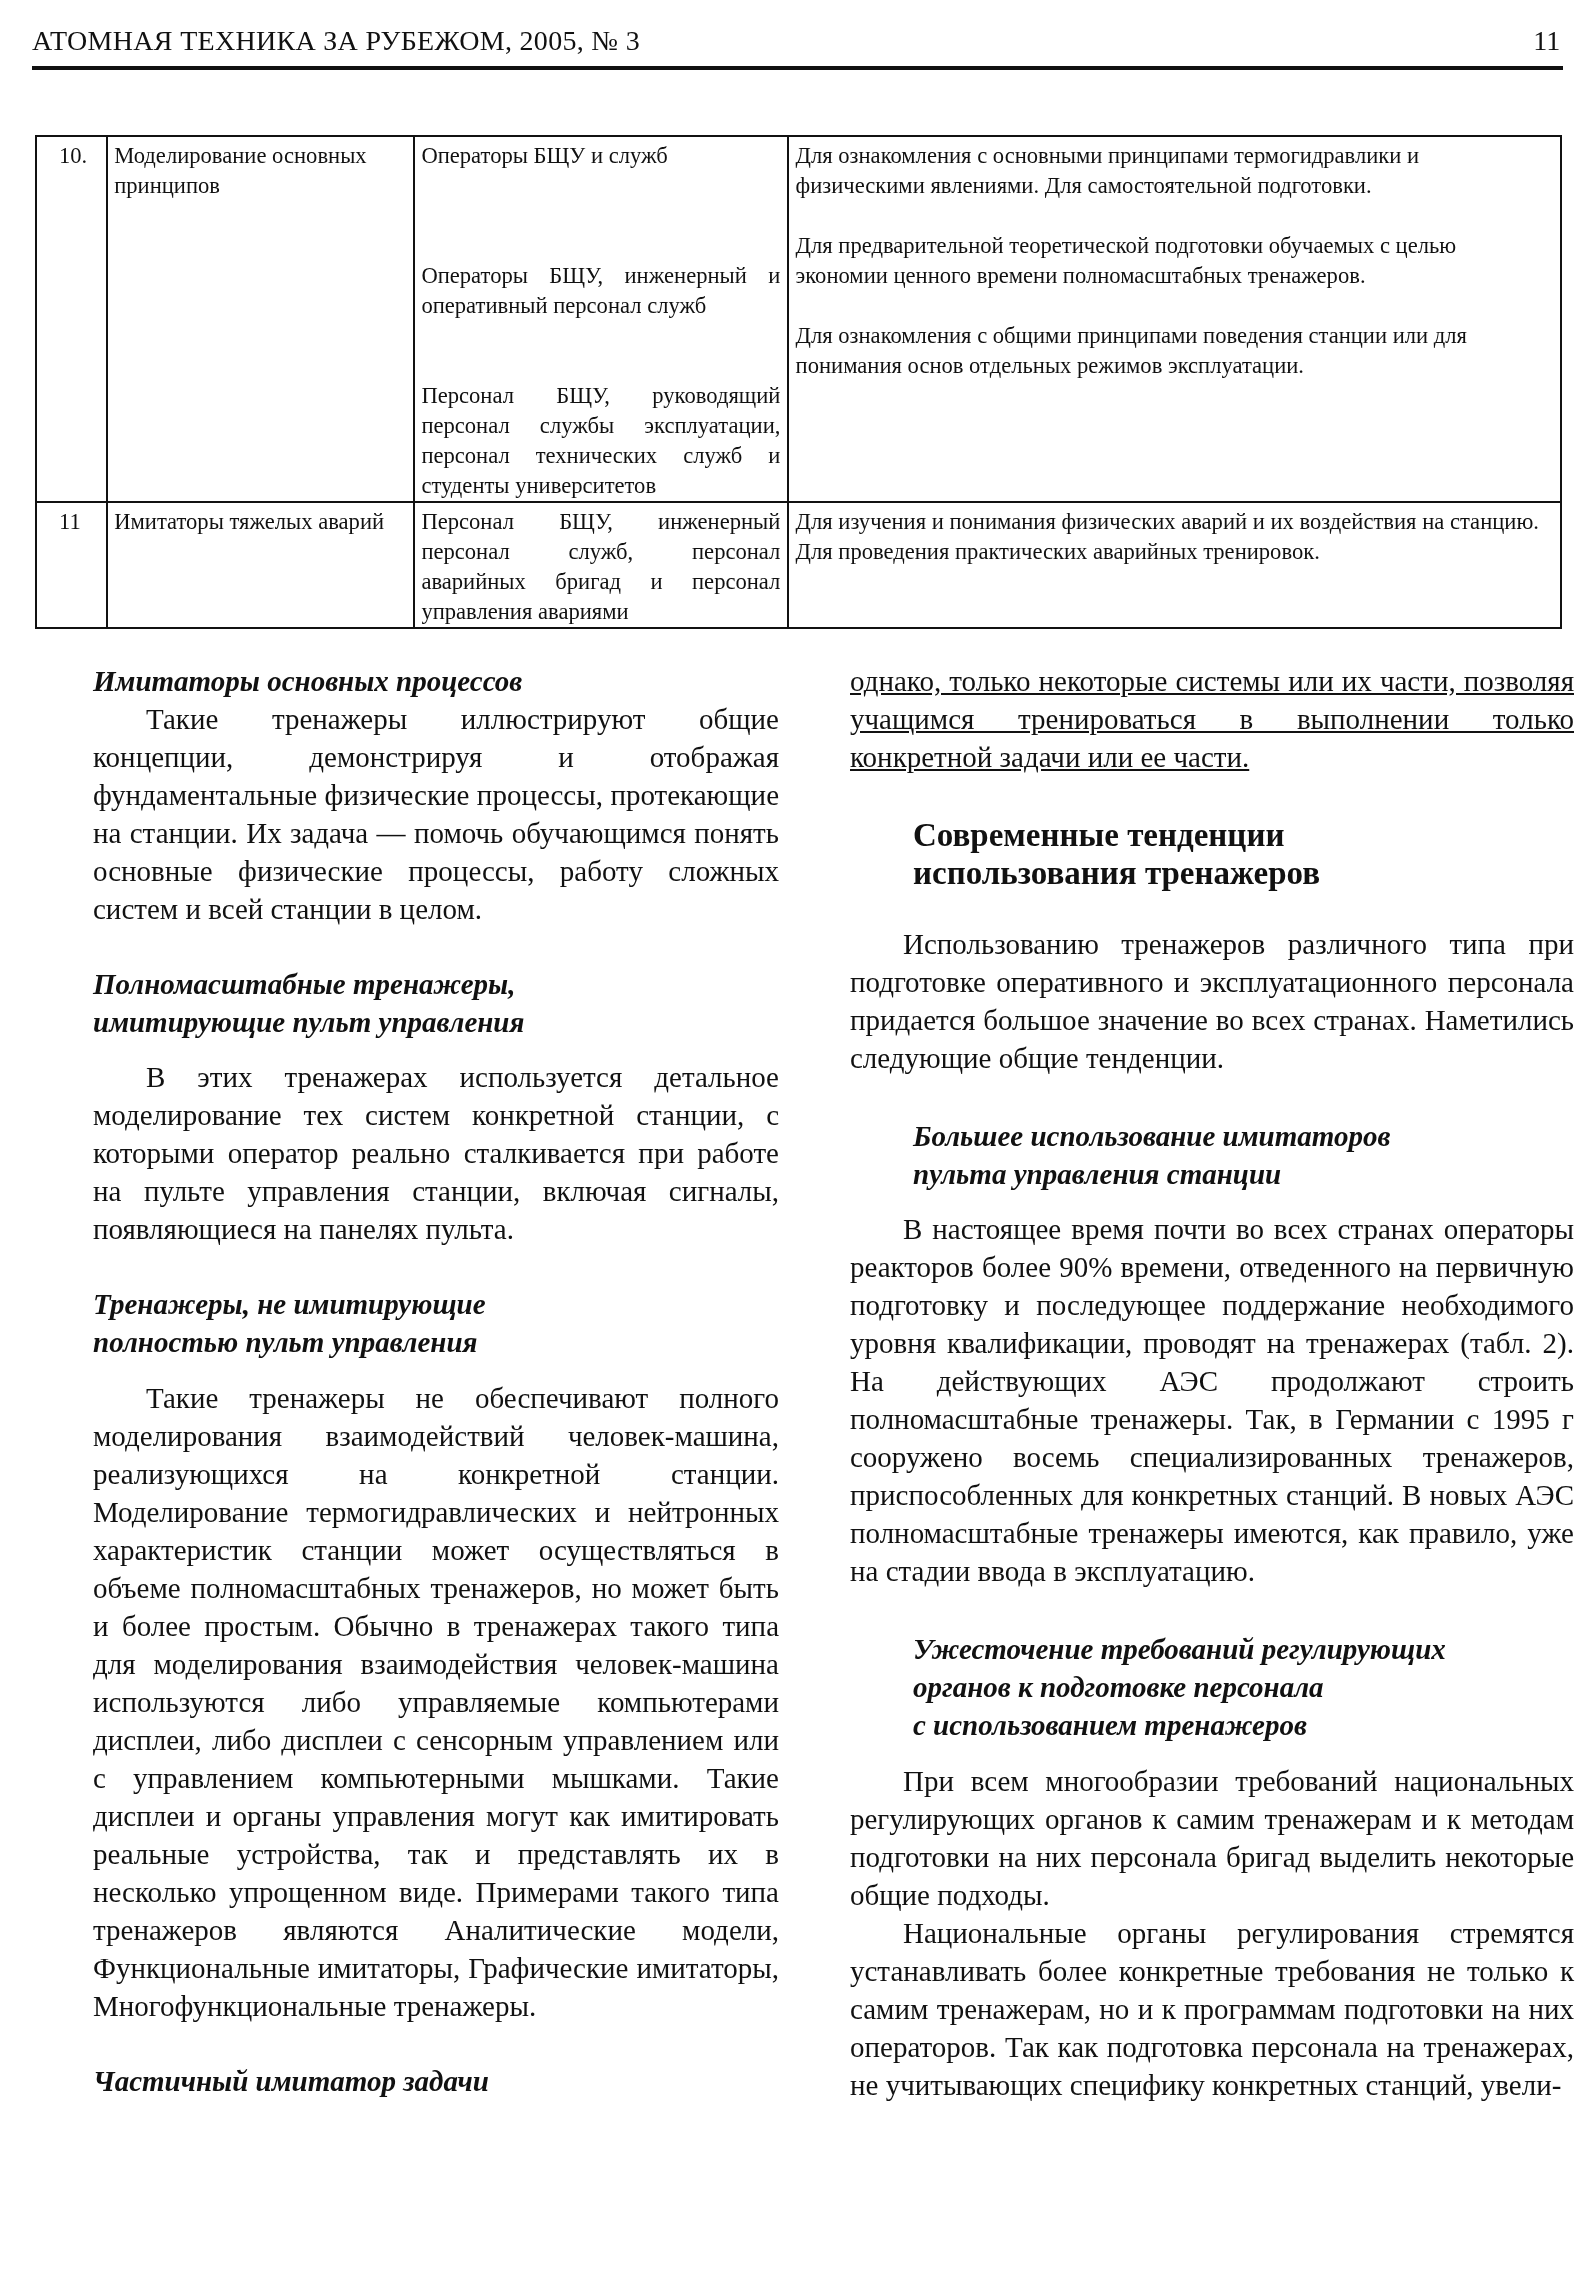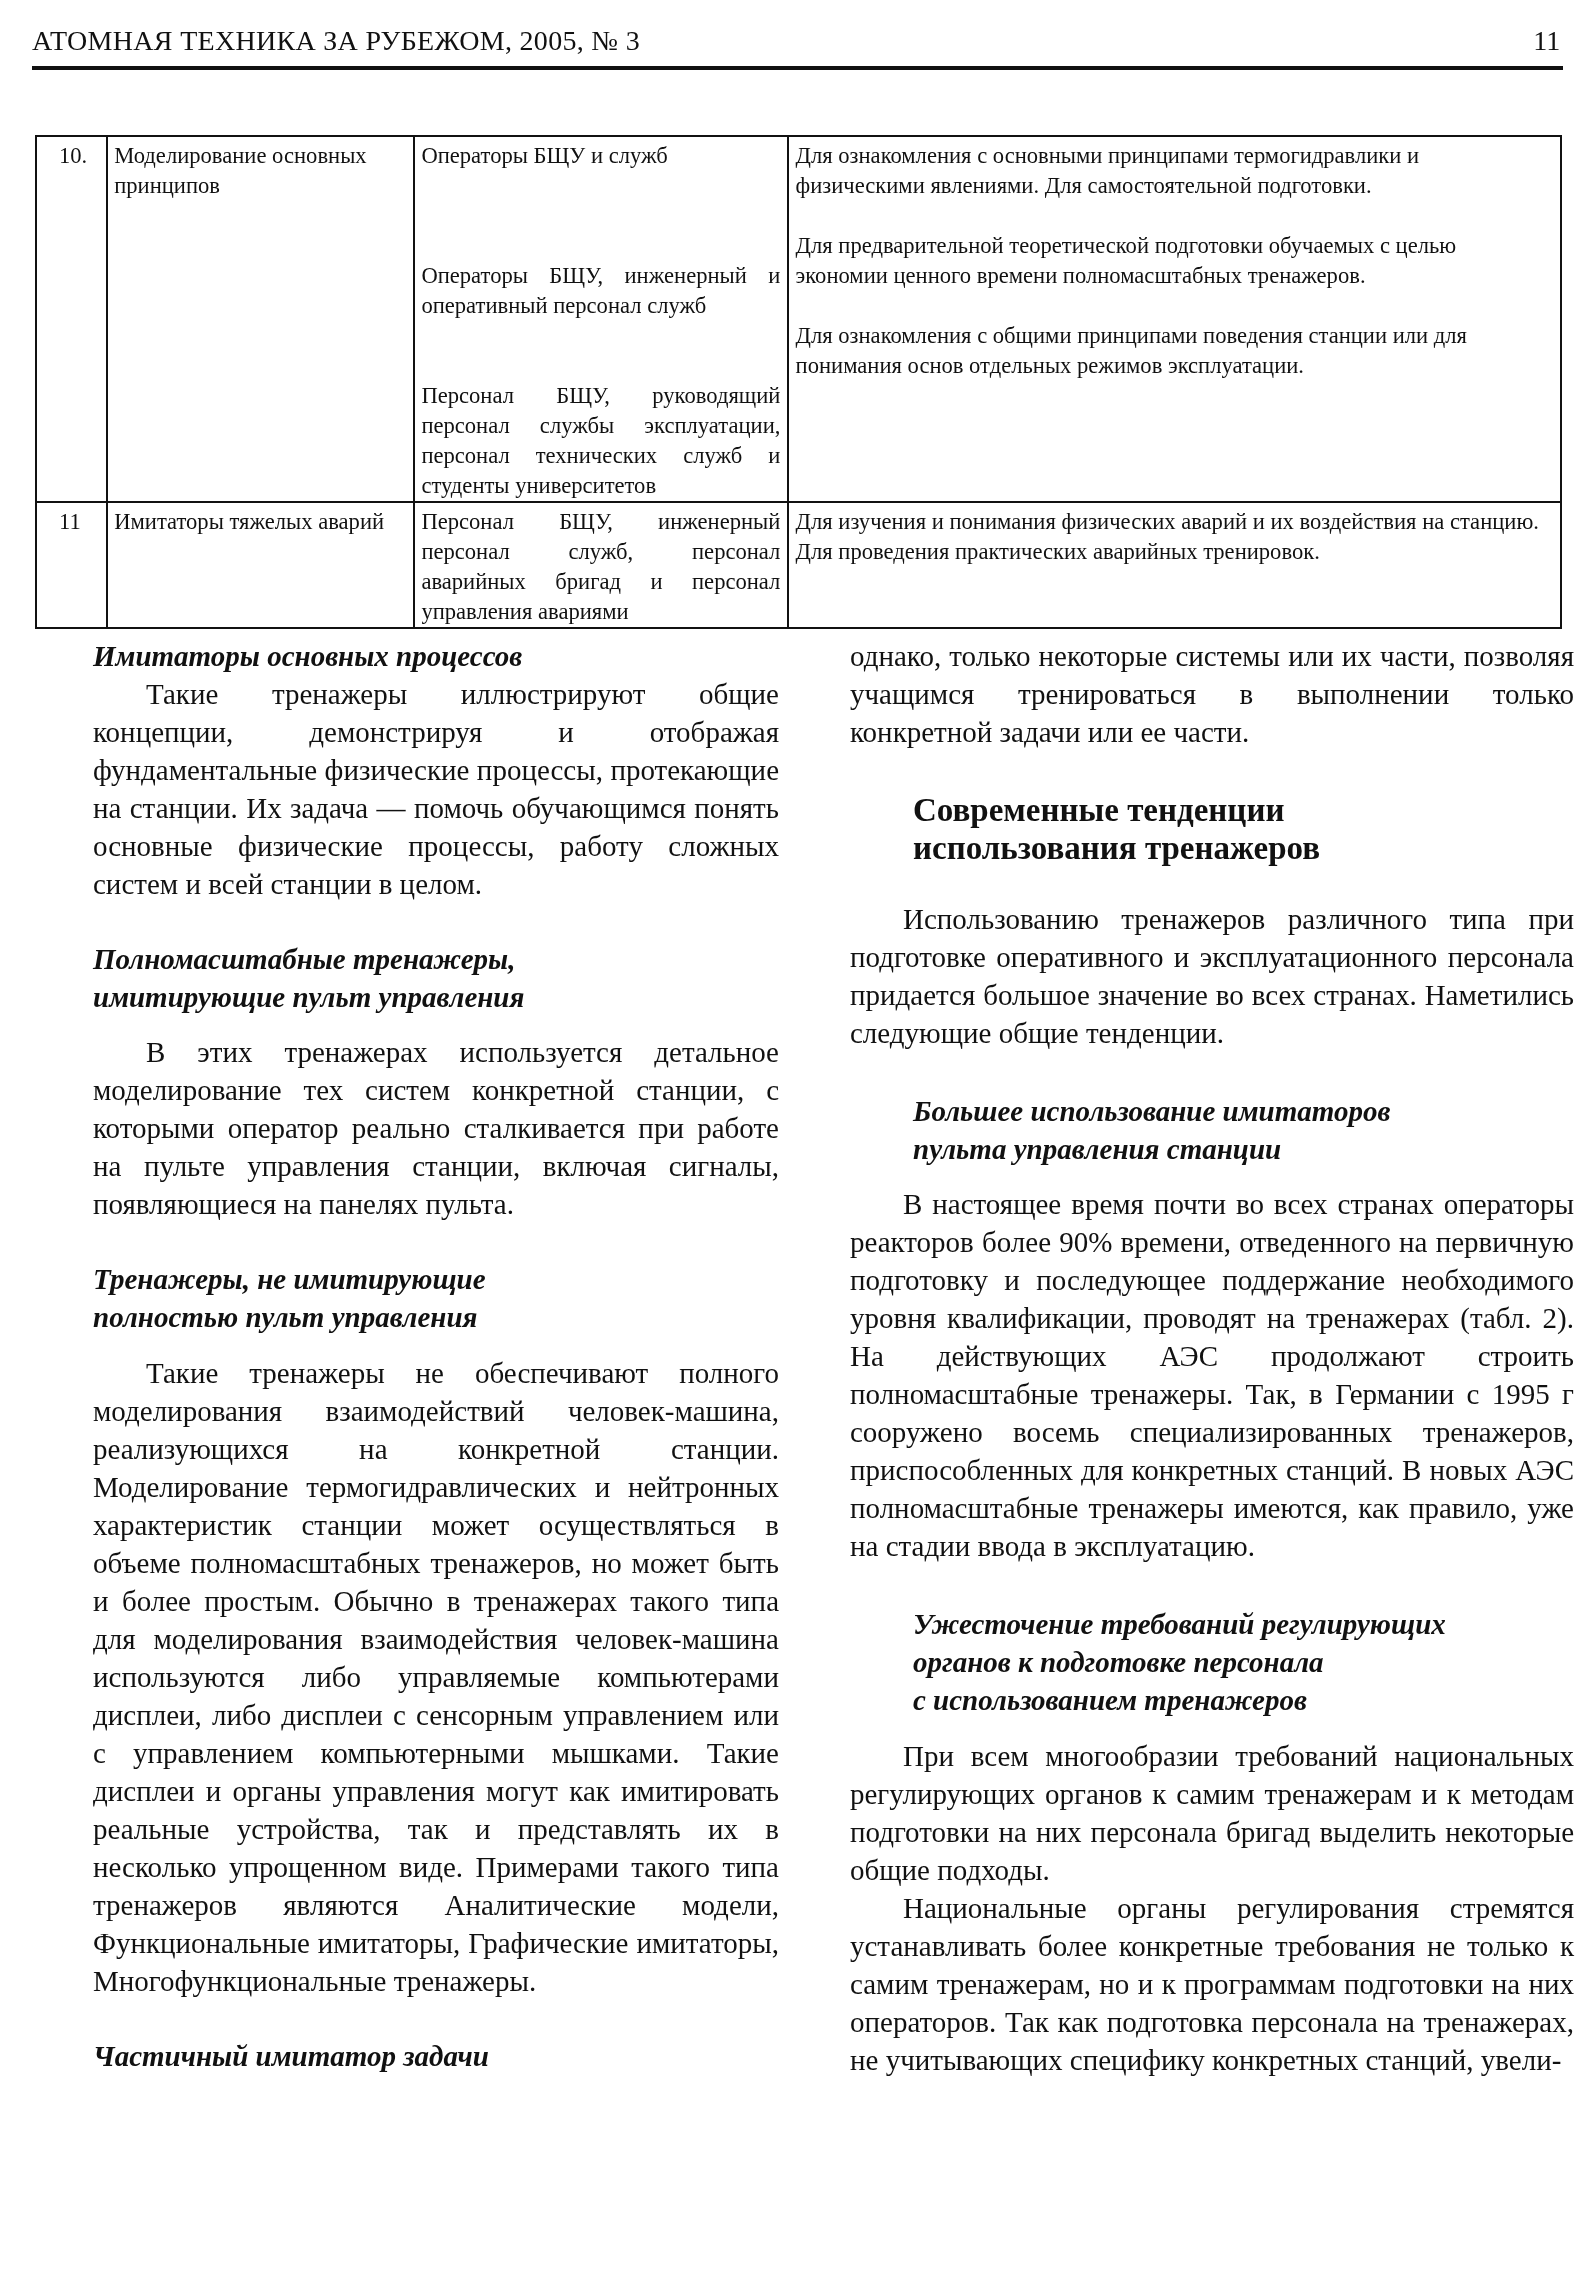--- a/index.html
+++ b/index.html
@@ -19,25 +19,25 @@
     border-collapse:collapse; font-size:22.6px; line-height:30px;
   }
   table.data td { border:2px solid #111; vertical-align:top; padding:4px 6.6px 0 6.6px; }
   table.data td.num { width:40px; padding-left:22px; }
   table.data td.name { width:292px; }
   table.data td.who { width:359px; text-align:justify; }
   table.data td.why { }
   .blk { margin-bottom:30px; }
   .blk:last-child { margin-bottom:0; }
 
-  .col { position:absolute; top:637px; font-size:29px; line-height:38px; text-align:justify; }
+  .col { position:absolute; top:662px; font-size:29px; line-height:38px; text-align:justify; }
   .col.left { left:93px; width:686px; }
   .col.right { left:850px; width:724px; }
   .col p { margin:0; text-indent:53px; }
-  .col p.noind { text-indent:0; }
+  .col p.noind { text-indent:0;text-decoration:underline; }
   h3.ital { font-style:italic; font-weight:bold; font-size:29px; line-height:38px; margin:0; }
   h3.bold { font-weight:bold; font-size:33px; line-height:38px; margin:0; }
   .pad-r { padding-left:63px; }
 </style>
 </head>
 <body>
 
 <div class="header">
   <span class="title">АТОМНАЯ ТЕХНИКА ЗА РУБЕЖОМ, 2005, № 3</span>
   <span class="page">11</span>

